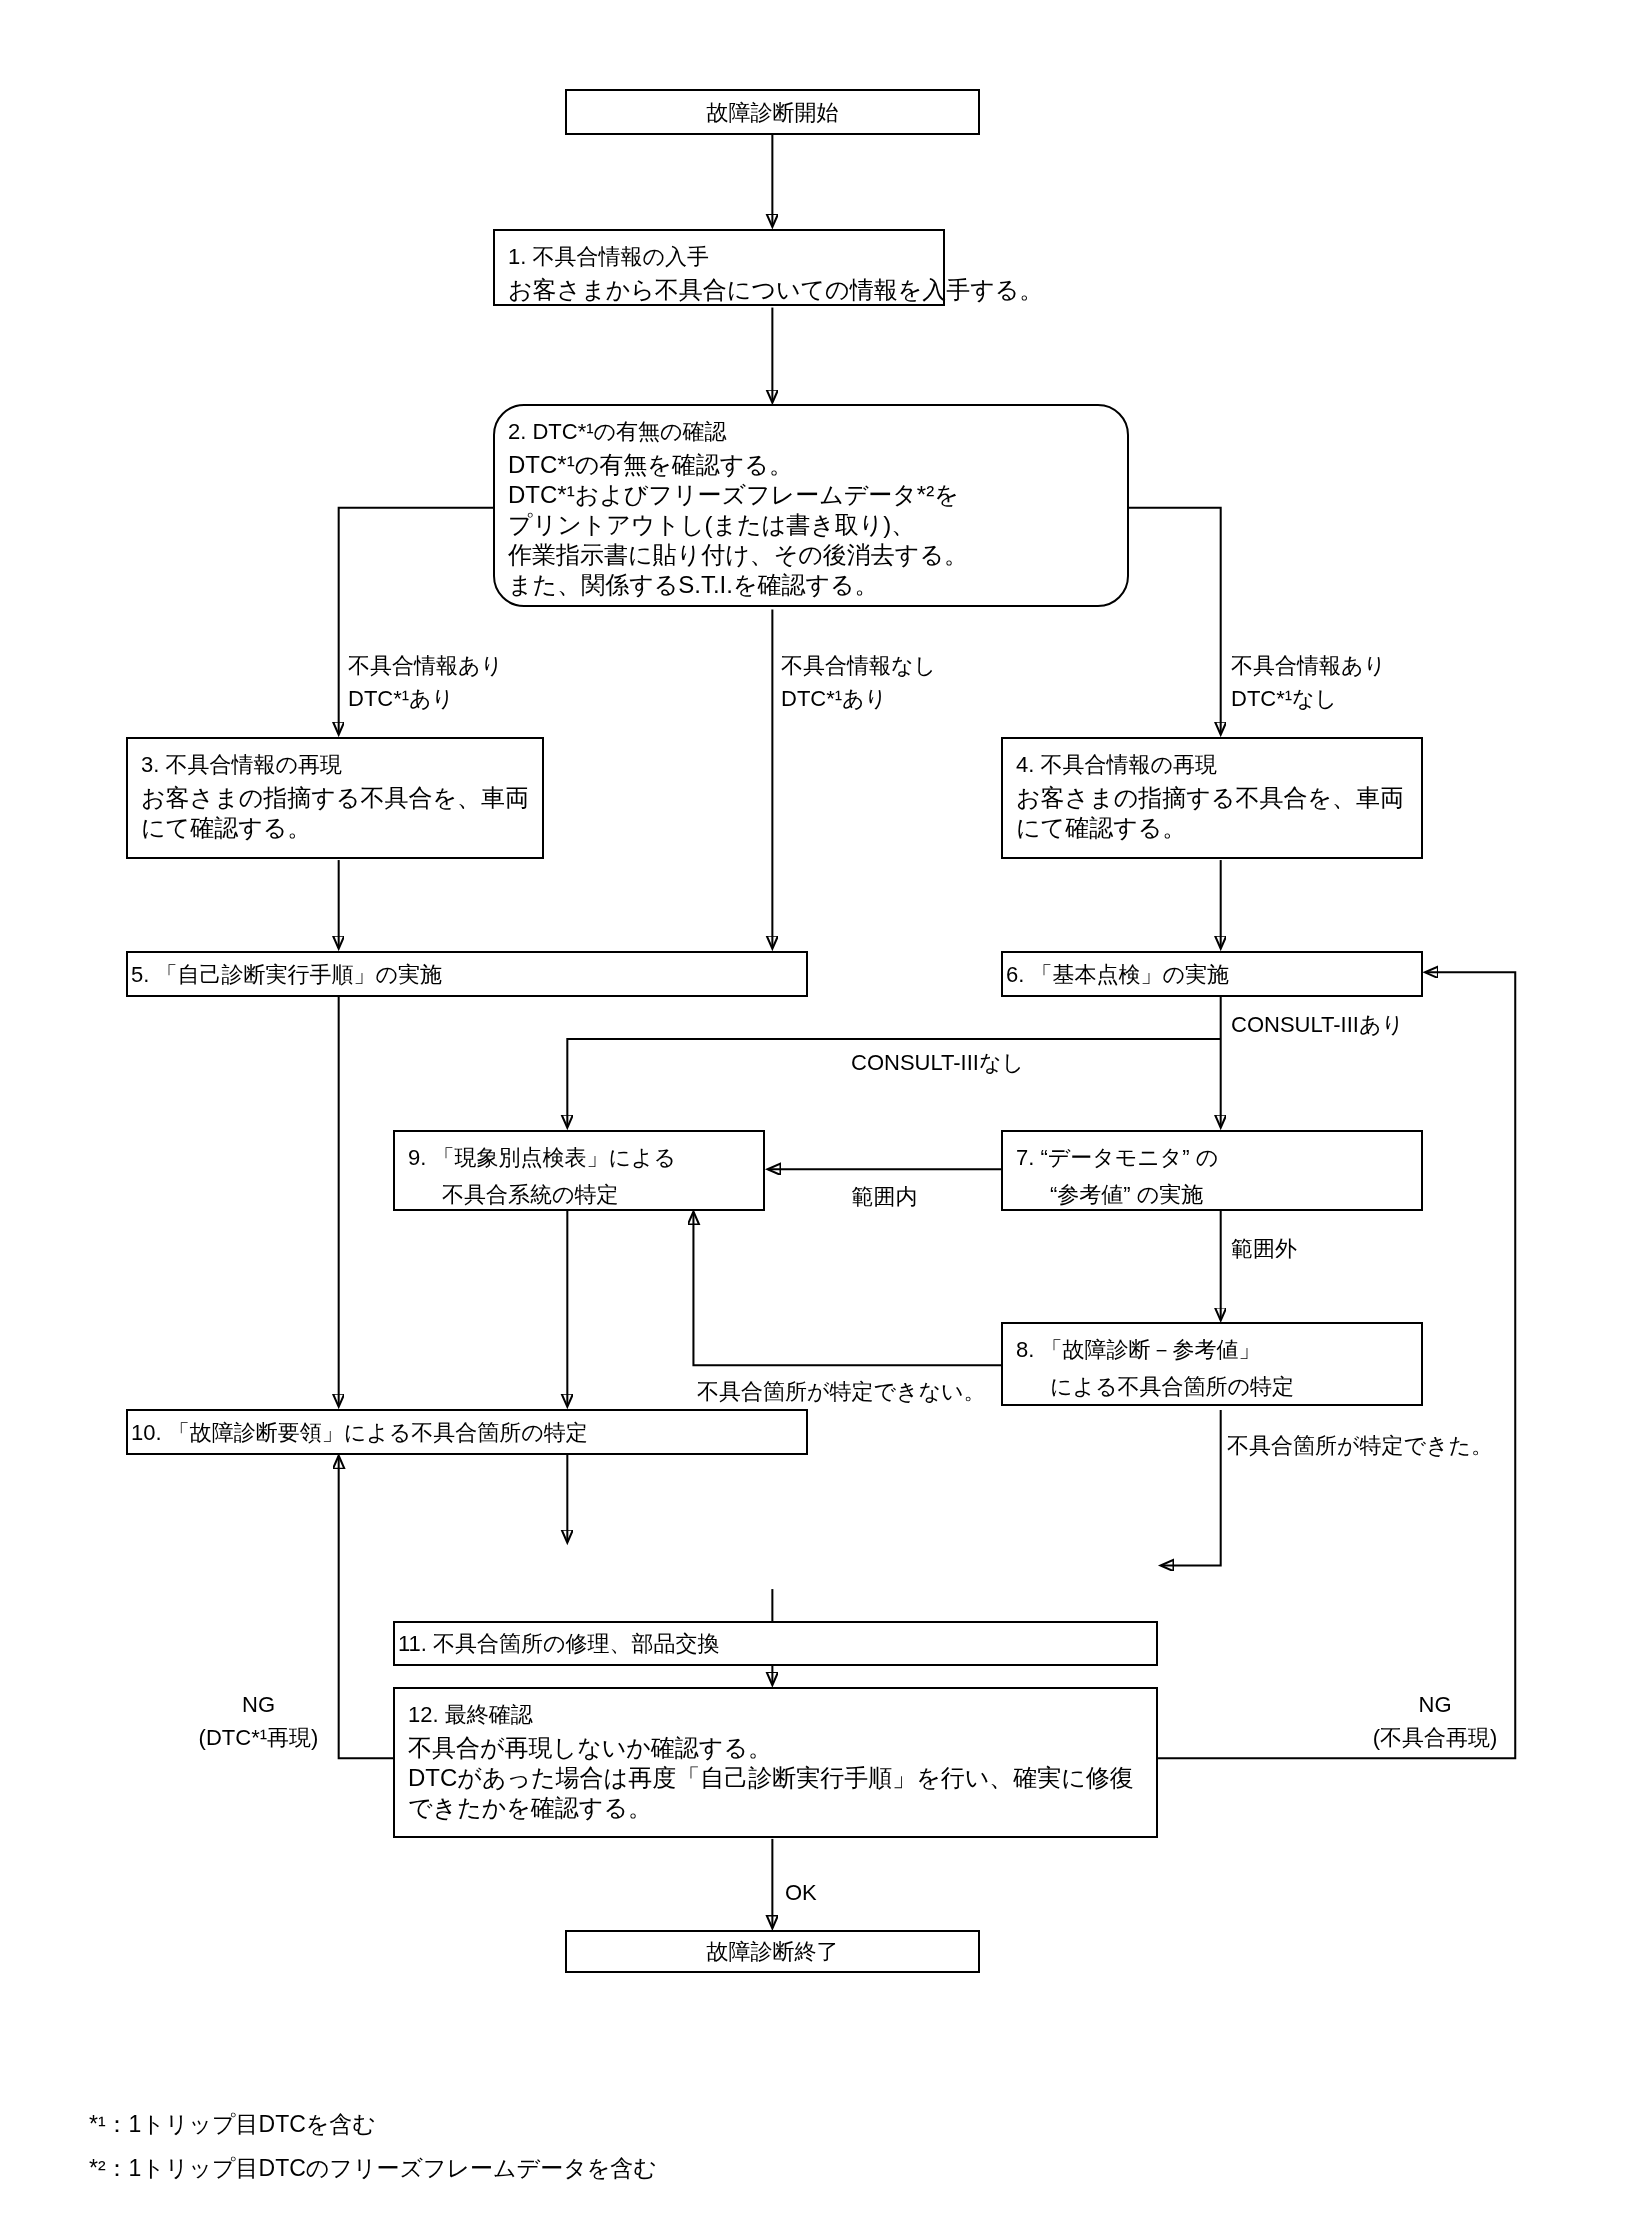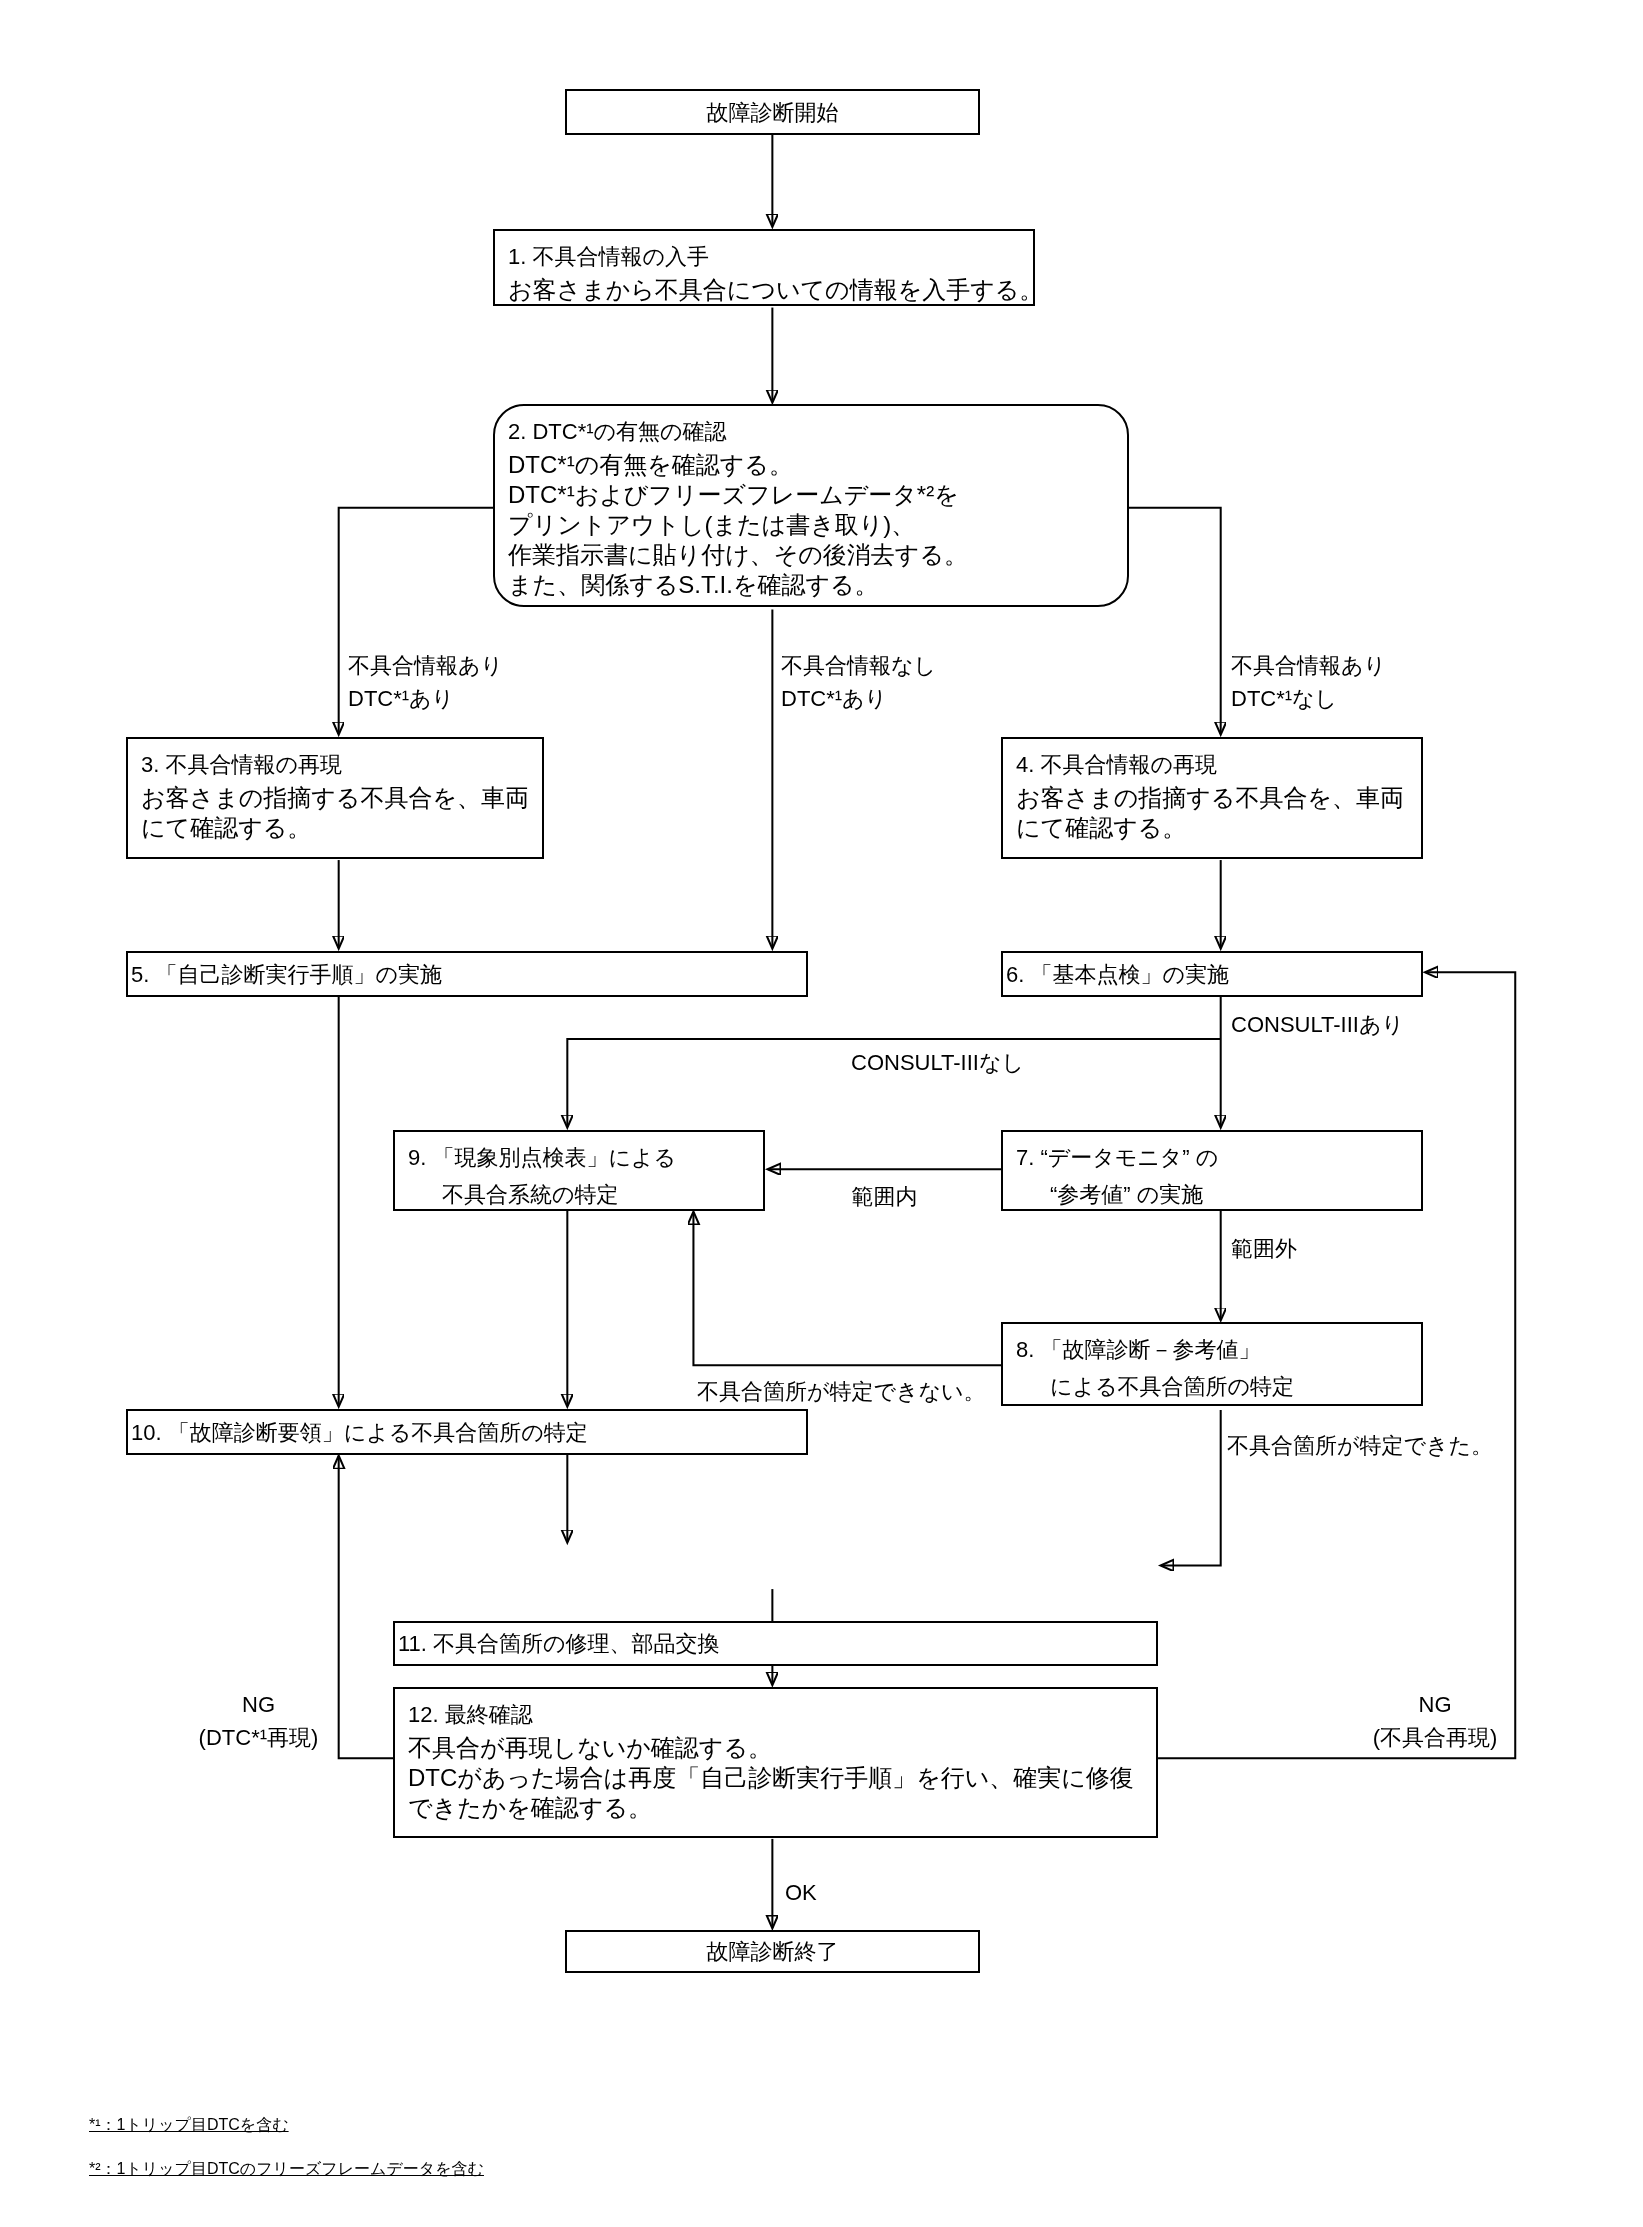--- a/index.html
+++ b/index.html
@@ -14,21 +14,21 @@
   .wires path { stroke:#000; stroke-width:2.5; fill:none; }
   .box { position:absolute; border:2.4px solid #000; background:#fff; }
   .box.center { display:flex; align-items:center; justify-content:center; }
   .box.vcenter { display:flex; align-items:center; padding:0 3px; }
   .box.pad { padding:6.5px 13px; }
   .box-title { font-size:22px; line-height:37px; white-space:nowrap; }
   .box-body  { font-size:24px; line-height:30px; white-space:nowrap; }
   .indent { padding-left:34px; }
   .lbl { position:absolute; font-size:22px; line-height:33px; white-space:nowrap; }
   .lbl.tcenter { text-align:center; }
-  .footnote { position:absolute; font-size:16px; line-height:33px; white-space:nowrap;text-decoration:underline; }
+  .footnote { position:absolute; font-size:23px; line-height:33px; white-space:nowrap; }
 </style>
 </head>
 <body>
 
 <div class="canvas">
 
   <svg class="wires" width="1644" height="2227" viewBox="0 0 2020 2737">
     <defs>
       <marker id="arrow" markerUnits="userSpaceOnUse" markerWidth="22" markerHeight="22" refX="15" refY="7" orient="auto">
         <path d="M0,0 L16,7 L0,14 Z" fill="#000" stroke="none"></path>
@@ -53,21 +53,21 @@
     <path d="M949,1953 L949,2070" marker-end="url(#arrow)"></path>
     <path d="M483,2161 L416,2161 L416,1790" marker-end="url(#arrow)"></path>
     <path d="M1423,2161 L1862,2161 L1862,1195 L1752,1195" marker-end="url(#arrow)"></path>
     <path d="M949,2260 L949,2369" marker-end="url(#arrow)"></path>
   </svg>
 
   <div class="box center" style="left:565px;top:89px;width:415px;height:46px;">
     <span class="box-title">故障診断開始</span>
   </div>
 
-  <div class="box pad" style="left:493px;top:229px;width:542px;height:77px;">
+  <div class="box pad" style="left:493px;top:229px;width:452px;height:77px;">
     <div class="box-title">1. 不具合情報の入手</div>
     <div class="box-body">お客さまから不具合についての情報を入手する。</div>
   </div>
 
   <div class="box pad" style="left:493px;top:404px;width:636px;height:203px;border-radius:31px;">
     <div class="box-title">2. DTC*¹の有無の確認</div>
     <div class="box-body">DTC*¹の有無を確認する。</div>
     <div class="box-body">DTC*¹およびフリーズフレームデータ*²を</div>
     <div class="box-body">プリントアウトし(または書き取り)、</div>
     <div class="box-body">作業指示書に貼り付け、その後消去する。</div>

